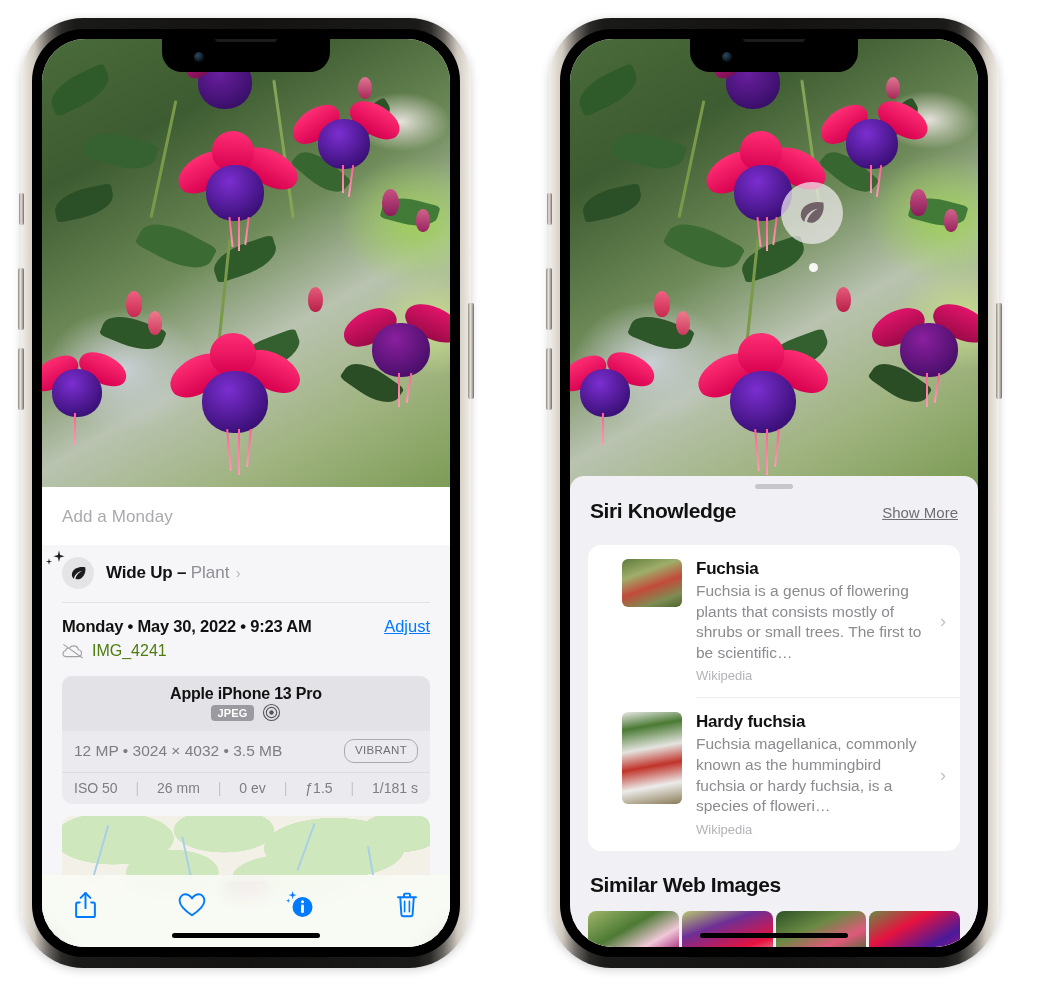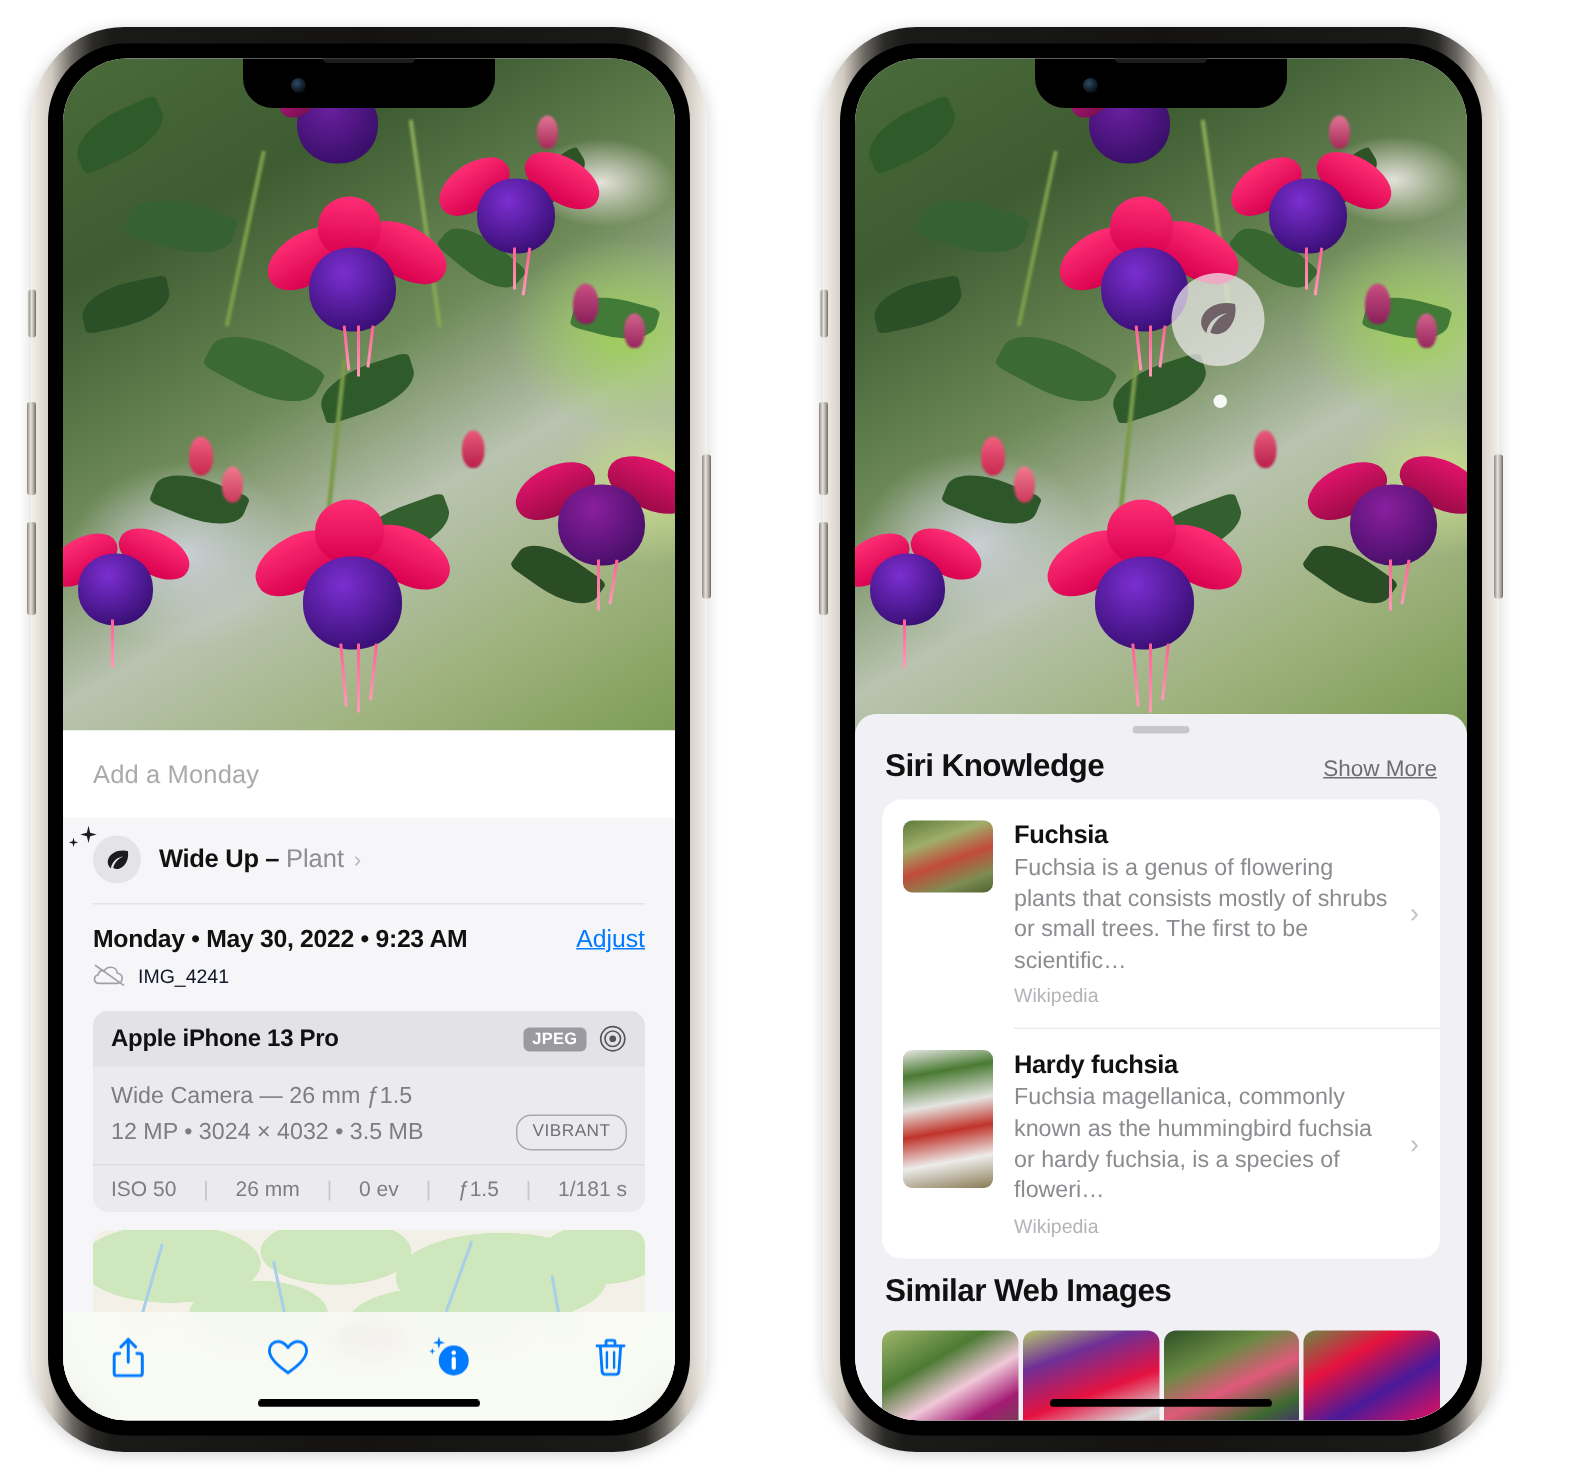--- a/index.html
+++ b/index.html
@@ -132,29 +132,29 @@
   .lookup-sub { font-size: 17px; color: #8e8e93; font-weight: 400; }
   .chev { color: #b8b8bd; font-size: 15px; margin-left: 2px; }
 
   .divider { height: 1px; background: #e2e2e6; margin: 0 20px; }
 
   .meta { padding: 14px 20px 6px 20px; }
   .meta-top { display: flex; justify-content: space-between; align-items: baseline; }
   .meta-date { font-size: 16.5px; font-weight: 700; color: #111; letter-spacing: -.2px; }
   .adjust { font-size: 16.5px; color: #007aff; text-decoration: underline; }
   .meta-file { display: flex; align-items: center; gap: 8px; margin-top: 6px; }
-  .meta-file span { font-size: 13px; color: #0f172a; }
+  .meta-file span { font-size: 16px; color: #4d7c0f; }
 
   .cam-card {
     margin: 10px 20px 0 20px;
     background: #ebebef; border-radius: 10px; overflow: hidden;
   }
   .cam-head {
     display: flex; align-items: center; justify-content: space-between;
-    padding: 9px 12px; background: #e2e2e7;
+    padding: 9px 12px; background: #e2e2e7; flex-direction: column;
   }
   .cam-name { font-size: 16px; font-weight: 700; color: #111; letter-spacing: -.2px; }
   .cam-head-right { display: flex; align-items: center; gap: 8px; }
   .jpeg-badge {
     background: #9a9aa0; color: #fff; font-size: 11px; font-weight: 700;
     padding: 2px 6px; border-radius: 4px; letter-spacing: .2px;
   }
   .target-icon { width: 19px; height: 19px; }
 
   .cam-body { padding: 8px 12px 9px 12px; }
@@ -239,21 +239,21 @@
     width: 31px; height: 31px; border-radius: 50%; background: #e1e1e6;
     display: flex; align-items: center; justify-content: center;
   }
   .sec-head {
     display: flex; align-items: baseline; justify-content: space-between;
     padding: 10px 20px 10px 20px;
   }
   .sec-title { font-size: 21px; font-weight: 700; color: #111; letter-spacing: -.4px; }
   .show-more { font-size: 15px; color: #6d6d72; text-decoration: underline; }
 
-  .know-card { margin: 0 18px; background: #fff; border-radius: 13px; overflow: hidden; }
+  .know-card { margin: 12px 18px; background: #fff; border-radius: 13px; overflow: hidden; padding-left: 20px; }
   .know-row { display: flex; align-items: flex-start; gap: 14px; padding: 14px 12px 14px 14px; position: relative; }
   .know-thumb { width: 60px; border-radius: 6px; flex: 0 0 60px; overflow: hidden; }
   .know-thumb.a { height: 48px; background: linear-gradient(160deg,#5f7a3a,#9fae6a 30%,#c24b3a 55%,#7e8c52 80%,#4e6330); }
   .know-thumb.b { height: 92px; background: linear-gradient(170deg,#e8e8e6 0%,#4a7a33 18%,#e4e4e0 40%,#c0332a 58%,#ececea 78%,#8a7a55 100%); }
   .know-body { flex: 1; min-width: 0; padding-right: 18px; }
   .know-title { font-size: 17px; font-weight: 700; color: #111; letter-spacing: -.25px; margin-bottom: 2px; }
   .know-desc { font-size: 15.5px; color: #8b8b90; line-height: 1.33; }
   .know-src { font-size: 13px; color: #b3b3b8; margin-top: 5px; }
   .know-chev { position: absolute; right: 14px; top: 50%; transform: translateY(-50%); color: #c2c2c7; font-size: 18px; }
   .know-sep { height: 1px; background: #ececf0; margin-left: 88px; }
@@ -414,21 +414,20 @@
                 <span class="target-icon">
                   <svg width="19" height="19" viewBox="0 0 22 22">
                     <circle cx="11" cy="11" r="9.3" fill="none" stroke="#55555b" stroke-width="1.3"></circle>
                     <circle cx="11" cy="11" r="6" fill="none" stroke="#55555b" stroke-width="1.3"></circle>
                     <circle cx="11" cy="11" r="2.6" fill="#55555b"></circle>
                   </svg>
                 </span>
               </div>
             </div>
             <div class="cam-body">
-              <div class="cam-line">Wide Camera — 26 mm ƒ1.5</div>
               <div class="cam-line cam-line2">
                 <span>12 MP • 3024 × 4032 • 3.5 MB</span>
                 <span class="vibrant">VIBRANT</span>
               </div>
             </div>
             <div class="cam-exif">
               <span>ISO 50</span>
               <span class="sep">|</span>
               <span>26 mm</span>
               <span class="sep">|</span>

